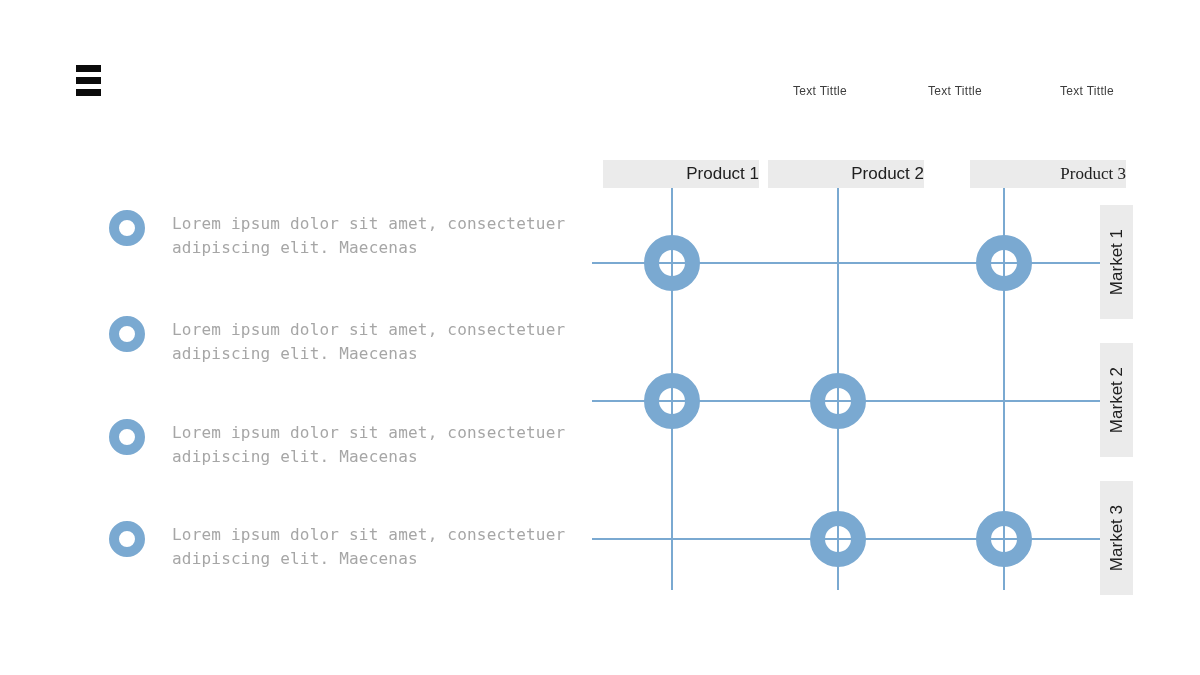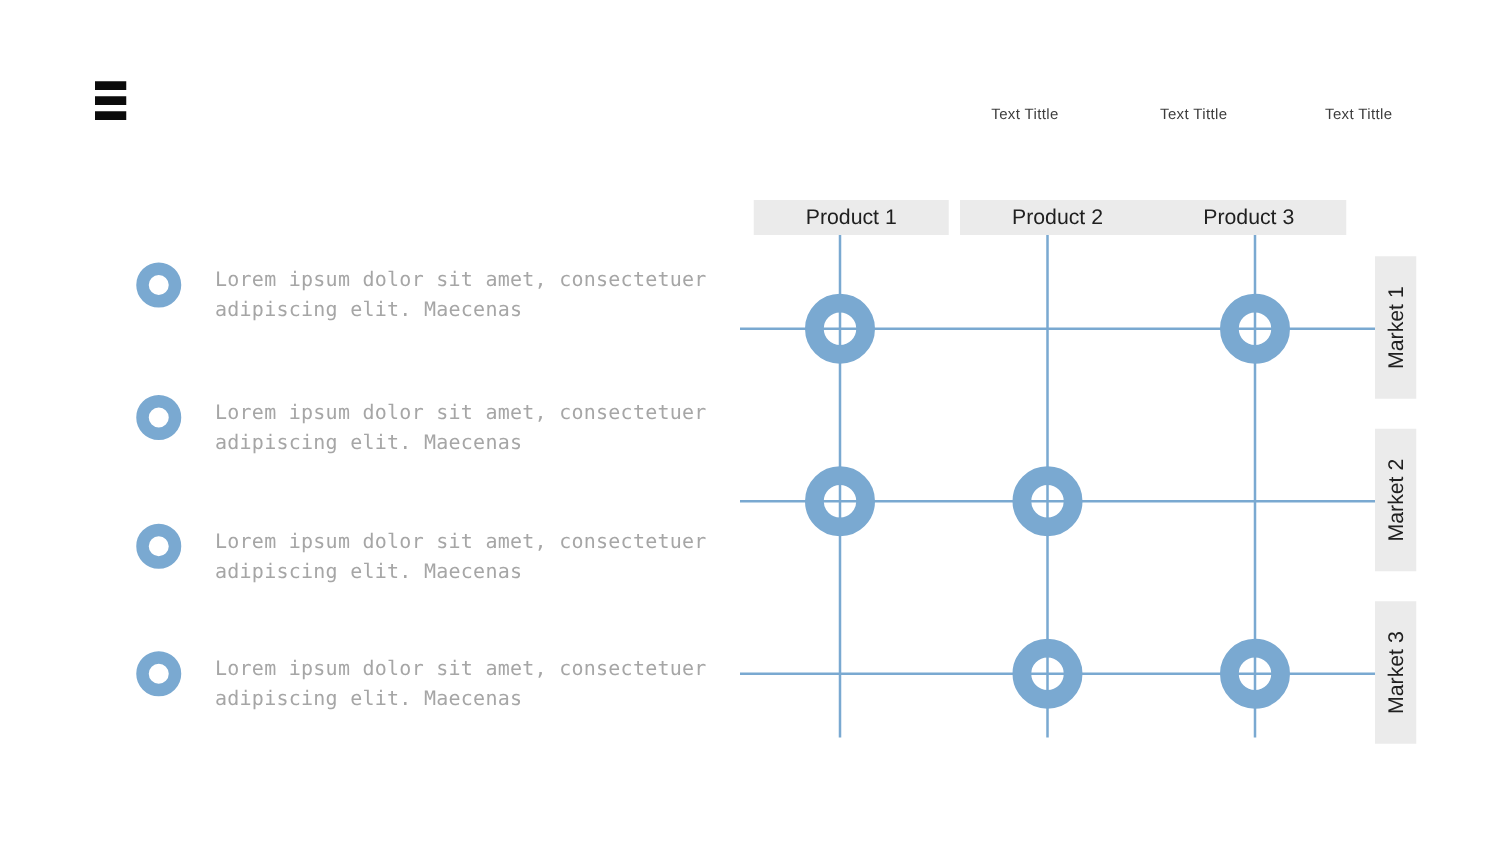--- a/index.html
+++ b/index.html
@@ -34,21 +34,21 @@
     margin-left: 27px; margin-top: 2px;
     font-family: "DejaVu Sans Mono", monospace;
     font-size: 16px; line-height: 24px; letter-spacing: 0.2px;
     color: #a6a6a6; white-space: nowrap;
   }
 
   
   .product-box {
     position: absolute; top: 160px; width: 156px; height: 28px;
     background: var(--boxgray, #ebebeb);
-    color: #202020; font-size: 17px; line-height: 28px; text-align: center;
+    color: #202020; font-size: 17px; line-height: 28px; text-align: right;
     white-space: nowrap;
   }
   .market-box {
     position: absolute; left: 1100px; width: 33px; height: 114px;
     background: var(--boxgray, #ebebeb);
     display: flex; align-items: center; justify-content: center;
   }
   .market-box .market-label {
     writing-mode: vertical-rl; transform: rotate(180deg);
     font-size: 17px; color: #202020; white-space: nowrap;
@@ -111,21 +111,21 @@
 
   <div id="matrix">
       <div class="vline" style="left: 671px;"></div>
       <div class="vline" style="left: 837px;"></div>
       <div class="vline" style="left: 1003px;"></div>
       <div class="hline" style="top: 262px;"></div>
       <div class="hline" style="top: 400px;"></div>
       <div class="hline" style="top: 538px;"></div>
       <div class="product-box" style="left: 603px;">Product 1</div>
       <div class="product-box" style="left: 768px;">Product 2</div>
-      <div class="product-box" style="left: 921px;">Product 3</div>
+      <div class="product-box" style="left: 970px; font-family: Liberation Serif, serif;">Product 3</div>
       <div class="market-box" style="top: 205px;">
         <span class="market-label">Market 1</span>
       </div>
       <div class="market-box" style="top: 343px;">
         <span class="market-label">Market 2</span>
       </div>
       <div class="market-box" style="top: 481px;">
         <span class="market-label">Market 3</span>
       </div>
       <div class="matrix-marker" style="left: 644px; top: 235px;"></div>

